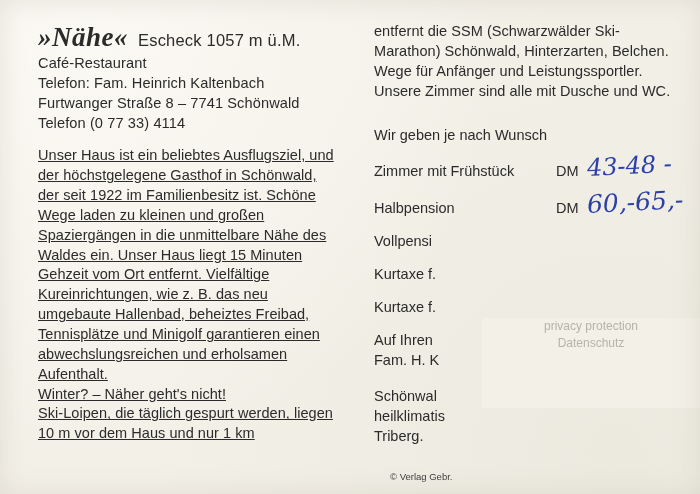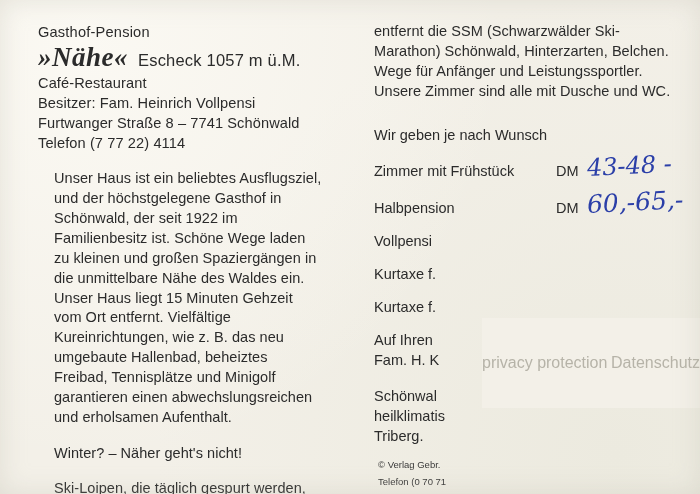--- a/index.html
+++ b/index.html
@@ -69,21 +69,22 @@
     letter-spacing: 0.1px;
   }
   .body-text {
     margin-top: 13px;
     font-size: 14.5px;
     line-height: 1.37;
     text-align: left;
     letter-spacing: 0.05px;
   }
   .body-text p {
-    margin: 16px;
+    margin: 0;
+    text-decoration: underline;
   }
   .right-intro {
     font-size: 14.5px;
     line-height: 1.37;
     letter-spacing: 0.05px;
   }
   .right-intro p { margin: 0; }
   .wunsch {
     margin-top: 24px;
     font-size: 14.5px;
@@ -133,60 +134,59 @@
   }
   .closing p { margin: 0; }
   .imprint {
     position: absolute;
     left: 374px;
     top: 455px;
     font-size: 9.5px;
     line-height: 1.32;
     color: #3a3a3a;
   }
-  .imprint p { margin: 4px; }
+  .imprint p { margin: 16px; }
   .privacy-overlay {
     position: absolute;
     left: 482px;
     top: 318px;
     width: 218px;
     height: 90px;
     background: #f3f0e8;
     display: flex;
-    flex-direction: row;
+    flex-direction: column;
     align-items: center;
-    justify-content: space-between;
+    justify-content: flex-start;
     color: #b6b3a8;
-    font-size: 16px;
+    font-size: 12px;
     line-height: 1.4;
     text-align: center;
   }
   .privacy-overlay span { display: block; }
   .edge {
     position: absolute;
     inset: 0;
     pointer-events: none;
     box-shadow: inset 0 0 26px rgba(190,186,172,0.35);
   }
 </style>
 </head>
 <body>
 
 <div class="card">
 
   <div class="col col-left">
-    <div class="head-line">Gasthof-Pension</div>
     <div class="title-row">
       <span class="loewen">»Nähe«</span>
       <span class="esch">Escheck 1057 m ü.M.</span>
     </div>
     <div class="addr-line">Café-Restaurant</div>
-    <div class="addr-line">Besitzer: Fam. Heinrich Vollpensi</div>
+    <div class="addr-line">Telefon: Fam. Heinrich Kaltenbach</div>
     <div class="addr-line">Furtwanger Straße 8 – 7741 Schönwald</div>
-    <div class="addr-line">Telefon (7 77 22) 4114</div>
+    <div class="addr-line">Telefon (0 77 33) 4114</div>
 
     <div class="body-text">
       <p>Unser Haus ist ein beliebtes Ausflugsziel, und der höchstgelegene Gasthof in Schönwald, der seit 1922 im Familienbesitz ist. Schöne Wege laden zu kleinen und großen Spaziergängen in die unmittelbare Nähe des Waldes ein. Unser Haus liegt 15 Minuten Gehzeit vom Ort entfernt. Vielfältige Kureinrichtungen, wie z. B. das neu umgebaute Hallenbad, beheiztes Freibad, Tennisplätze und Minigolf garantieren einen abwechslungsreichen und erholsamen Aufenthalt.</p>
     </div>
     <div class="body-text" style="margin-top:0">
       <p>Winter? – Näher geht's nicht!</p>
       <p>Ski-Loipen, die täglich gespurt werden, liegen 10 m vor dem Haus und nur 1 km</p>
     </div>
   </div>
 

